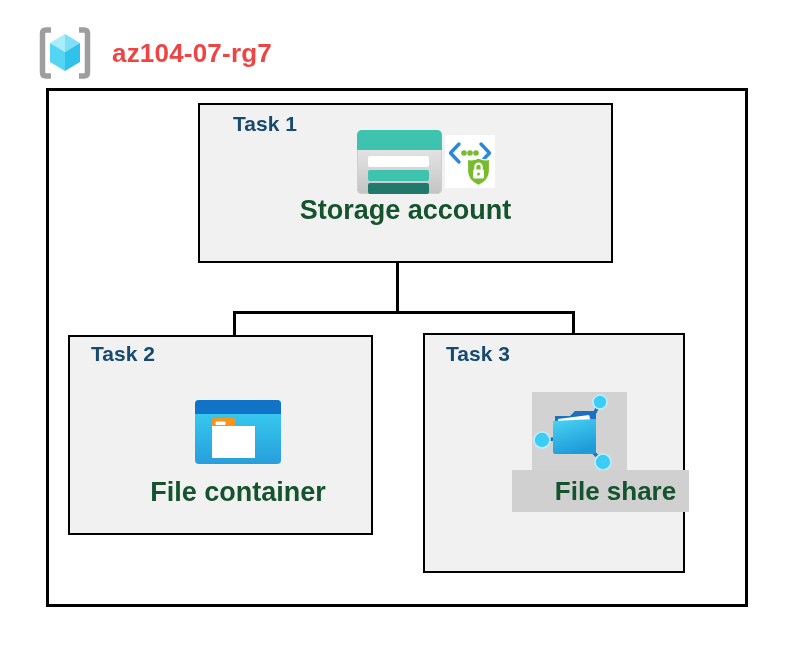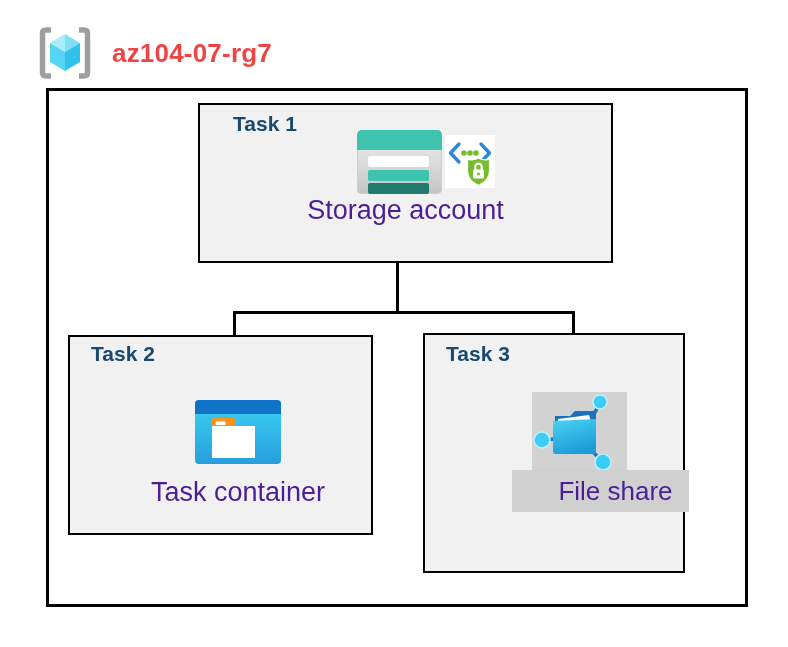--- a/index.html
+++ b/index.html
@@ -19,21 +19,21 @@
   }
   
   .task-box { position:absolute; background:#F1F1F1; border:2px solid #000; }
   .task1 { left:198px; top:103px; width:415px; height:160px; }
   .task2 { left:68px;  top:335px; width:305px; height:200px; }
   .task3 { left:423px; top:333px; width:262px; height:240px; }
   .task-label { position:absolute; font-size:21px; font-weight:bold; color:#174A6E; }
   .task1 .task-label { left:33px; top:7px; }
   .task2 .task-label { left:21px; top:5px; }
   .task3 .task-label { left:21px; top:7px; }
-  .resource-label { position:absolute; font-size:27px; font-weight:normal; color:#4c1d95; text-align:center; }
+  .resource-label { position:absolute; font-size:27px; font-weight:bold; color:#14532d; text-align:center; }
   .task1 .resource-label { left:0; width:100%; top:90px; }
   .task2 .resource-label { left:43px; width:250px; top:140px; }
   
   .connector { position:absolute; background:#000; }
   .conn-v1 { left:396px; top:229px; width:3px;  height:84px; }
   .conn-h  { left:233px; top:311px; width:342px; height:3px; }
   .conn-v2 { left:233px; top:311px; width:3px;  height:84px; }
   .conn-v3 { left:572px; top:311px; width:3px;  height:80px; }
   
   .storage-icon {
@@ -122,21 +122,21 @@
           <stop offset="1" stop-color="#279FDC"></stop>
         </linearGradient>
       </defs>
       <rect x="0" y="0" width="86" height="64" rx="4" fill="url(#blobBody)"></rect>
       <path d="M0 4 Q0 0 4 0 H82 Q86 0 86 4 V14 H0 Z" fill="#1173C8"></path>
       <rect x="17" y="18" width="23" height="12" rx="2" fill="#F7941E"></rect>
       <rect x="20.5" y="21.5" width="10" height="3.4" rx="1.2" fill="#ffffff"></rect>
       <rect x="17" y="26" width="43" height="32" fill="#ffffff"></rect>
     </svg>
 
-    <div class="resource-label">Task container</div>
+    <div class="resource-label">File container</div>
   </div>
 
   <div class="task-box task3">
     <div class="task-label">Task 3</div>
 
     <div class="fileshare-bg">
       <svg viewBox="0 0 95 78" width="95" height="78" aria-hidden="true">
         <defs>
           <linearGradient id="fsFront" x1="0" y1="0" x2="0.4" y2="1">
             <stop offset="0" stop-color="#4AD4F5"></stop>

